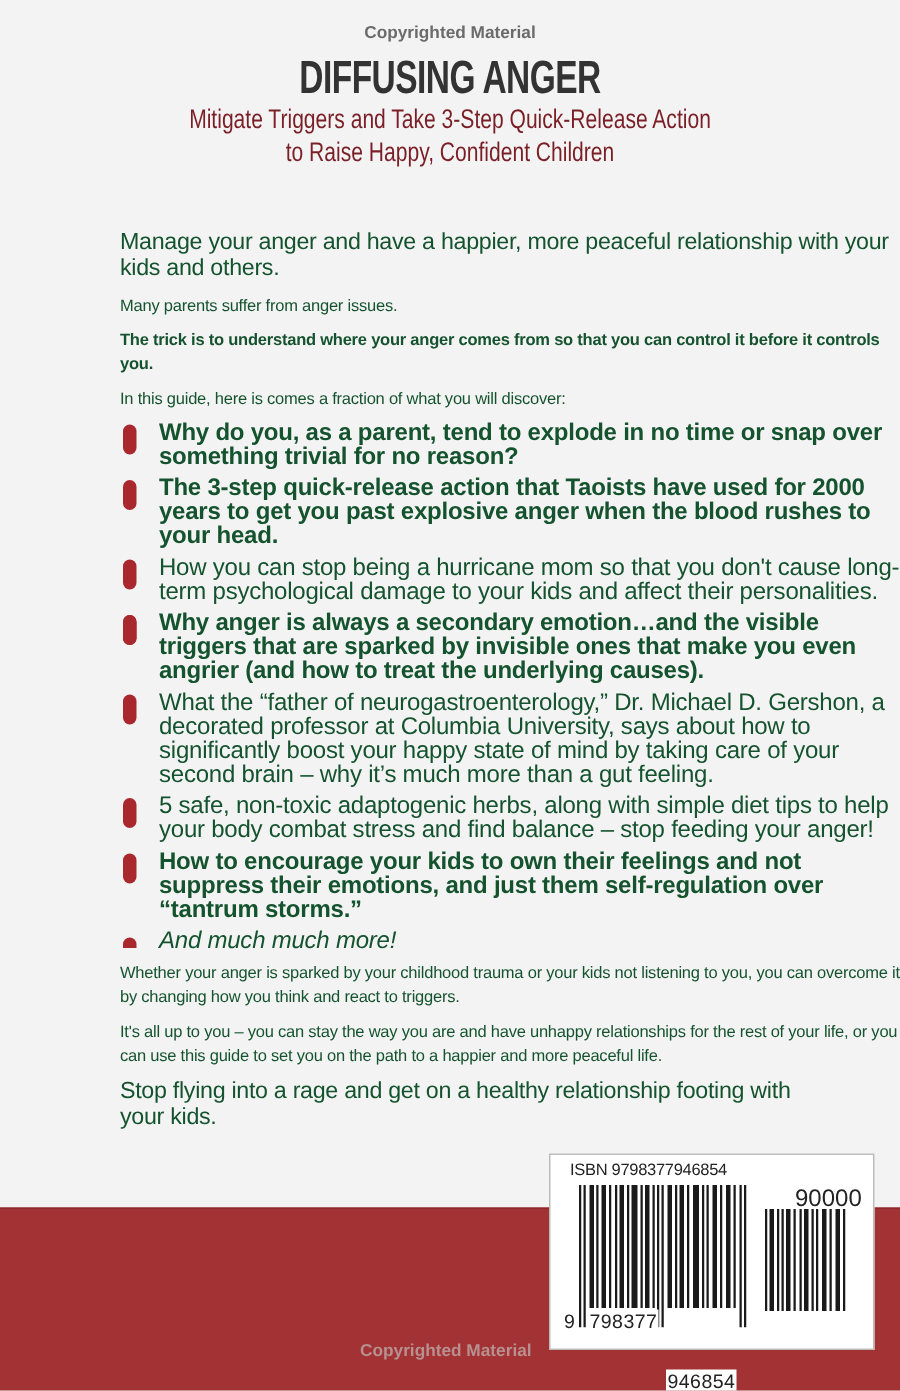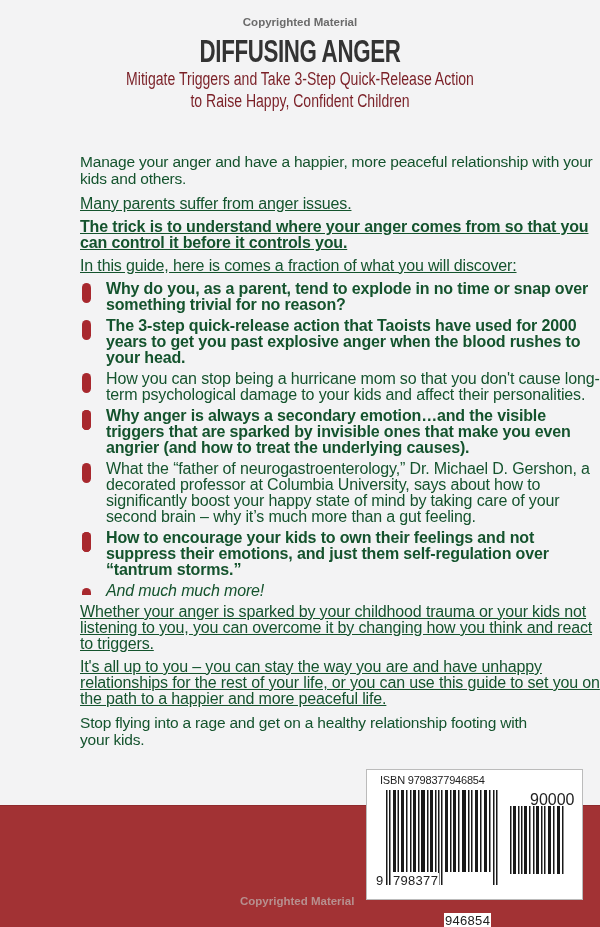--- a/index.html
+++ b/index.html
@@ -31,23 +31,22 @@
       position: absolute; top: 153px; left: 52px; width: 520px;
       font-family: "Liberation Sans", sans-serif;
       color: #14532d;
       margin-left: 28px;
     }
     .lead {
       font-size: 15.5px; line-height: 17px; margin: 0 0 9px 0;
       letter-spacing: -0.2px;
     }
     .para {
-      font-size: 16px; line-height: 16px; margin: 0 0 7px 0;
+      font-size: 11px; line-height: 16px; margin: 0 0 7px 0;
       letter-spacing: -0.15px;
-      text-decoration: underline;
     }
     .bold { font-weight: bold; }
     .bullets { list-style: none; margin: 0 0 5px 0; padding: 0; }
     .bullet {
       position: relative; padding-left: 26px;
       font-size: 16px; line-height: 16px; margin: 0 0 5px 0;
       letter-spacing: -0.15px;
     }
     .bullet .pill {
       position: absolute; left: 2px; top: 2px;
@@ -127,20 +126,21 @@
     <li class="bullet bold">
       <span class="pill"></span>
       <span>Why anger is always a secondary emotion…and the visible triggers that are sparked by invisible ones that make you even angrier (and how to treat the underlying causes).</span>
     </li>
     <li class="bullet">
       <span class="pill"></span>
       <span>What the “father of neurogastroenterology,” Dr. Michael D. Gershon, a decorated professor at Columbia University, says about how to significantly boost your happy state of mind by taking care of your second brain – why it’s much more than a gut feeling.</span>
     </li>
     <li class="bullet">
       <span class="pill"></span>
+      <span>5 safe, non-toxic adaptogenic herbs, along with simple diet tips to help your body combat stress and find balance – stop feeding your anger!</span>
     </li>
     <li class="bullet bold">
       <span class="pill"></span>
       <span>How to encourage your kids to own their feelings and not suppress their emotions, and just them self-regulation over “tantrum storms.”</span>
     </li>
     <li class="bullet italic">
       <span class="dome"></span>
       <span>And much much more!</span>
     </li>
   </ul>

